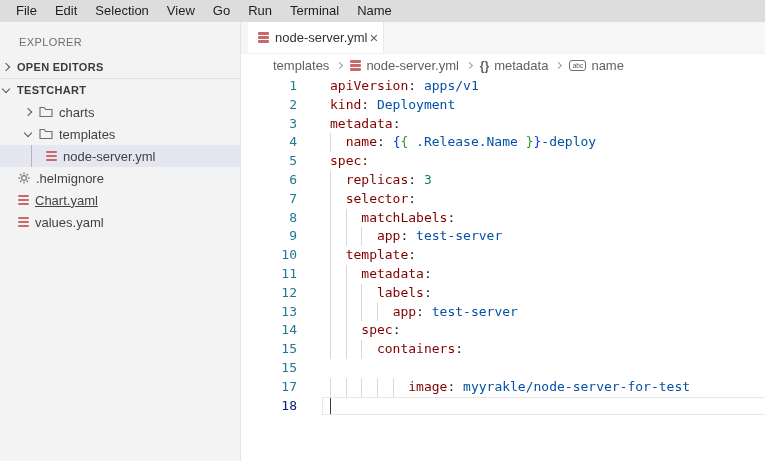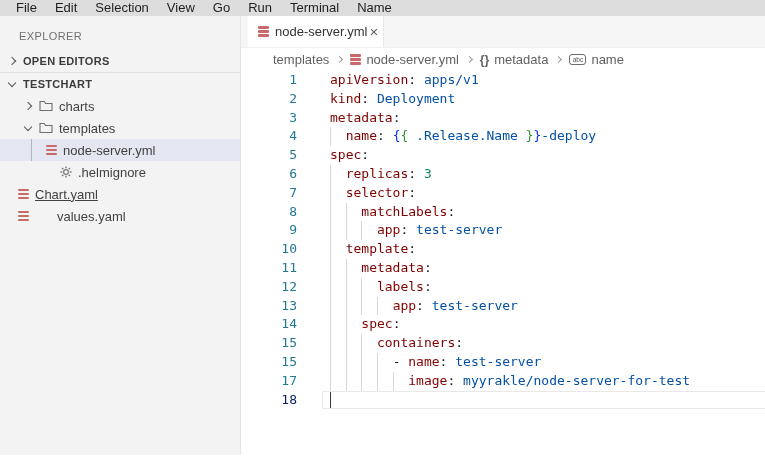--- a/index.html
+++ b/index.html
@@ -1,30 +1,30 @@
 <!DOCTYPE html>
 <html><head>
 <meta charset="utf-8">
 <style>
   * { box-sizing: border-box; margin: 0; padding: 0; }
   html,body { width:765px; height:473px; overflow:hidden; }
   body { font-family:"Liberation Sans", sans-serif; background:#ffffff; }
 
   
-  .menubar { height:16px; background:#dddddd; display:flex; align-items:center; padding-left:7px; }
+  .menubar { height:22px; background:#dddddd; display:flex; align-items:center; padding-left:7px; }
   .menu-item { font-size:13px; color:#1e1e1e; padding:0 9px; line-height:34px; cursor:default; }
 
   
   .main { display:flex; height:439px; }
   .sidebar { width:241px; background:#f3f3f3; border-right:1px solid #e5e5e5; flex:none; color:#3b3b3b; position:relative; }
   .editor-col { flex:1; display:flex; flex-direction:column; background:#ffffff; min-width:0; }
 
   
   .sb-title { padding:14px 0 8px 19px; font-size:11px; letter-spacing:.4px; color:#6f6f6f; }
-  .section-row { height:22px; display:flex; align-items:center; padding-left:9px; font-size:11px; font-weight:bold; letter-spacing:.3px; color:#3b3b3b; }
+  .section-row { height:22px; display:flex; align-items:center; padding-left:3px; font-size:11px; font-weight:bold; letter-spacing:.3px; color:#3b3b3b; }
   .section-sep { border-top:1px solid #e1e1e1; }
   .chev { width:6px; height:6px; border-right:1.4px solid #555; border-bottom:1.4px solid #555; display:inline-block; flex:none; }
   .chev.right { transform:rotate(-45deg); margin-right:8px; }
   .chev.down  { transform:rotate(45deg);  margin-right:8px; margin-top:-3px; }
   .tree-row { height:22px; display:flex; align-items:center; font-size:13px; color:#424242; position:relative; }
   .tree-row.selected { background:#e4e6f1; }
   .tree-row .label { margin-left:6px; white-space:nowrap; }
   .tree-guide { position:absolute; left:31px; top:0; bottom:0; border-left:1px solid #b5b5b5; }
   .yicon { width:11px; display:flex; flex-direction:column; gap:1.5px; flex:none; }
   .yicon i { display:block; height:2.6px; background:#c86a6a; border-radius:1px; }
@@ -104,21 +104,21 @@
         </div>
         <div class="tree-row selected" style="padding-left: 46px;">
           <span class="tree-guide"></span>
           <span class="yicon">
             <i></i>
             <i></i>
             <i></i>
           </span>
           <span class="label">node-server.yml</span>
         </div>
-        <div class="tree-row" style="padding-left: 18px; margin-left: 42px;">
+        <div class="tree-row" style="padding-left: 18px;">
           <svg class="gear-svg" width="12" height="12" viewBox="0 0 12 12">
             <circle cx="6" cy="6" r="2.4" fill="none" stroke="#7a7a7a" stroke-width="1.2"></circle>
             <g stroke="#7a7a7a" stroke-width="1.4">
               <line x1="6" y1="0.4" x2="6" y2="2.2"></line>
               <line x1="6" y1="9.8" x2="6" y2="11.6"></line>
               <line x1="0.4" y1="6" x2="2.2" y2="6"></line>
               <line x1="9.8" y1="6" x2="11.6" y2="6"></line>
               <line x1="2" y1="2" x2="3.3" y2="3.3"></line>
               <line x1="8.7" y1="8.7" x2="10" y2="10"></line>
               <line x1="10" y1="2" x2="8.7" y2="3.3"></line>
@@ -128,21 +128,21 @@
           <span class="label">.helmignore</span>
         </div>
         <div class="tree-row" style="padding-left: 18px; text-decoration: underline;">
           <span class="yicon">
             <i></i>
             <i></i>
             <i></i>
           </span>
           <span class="label">Chart.yaml</span>
         </div>
-        <div class="tree-row" style="padding-left: 18px; gap: 22px;">
+        <div class="tree-row" style="padding-left: 18px;">
           <span class="yicon">
             <i></i>
             <i></i>
             <i></i>
           </span>
           <span class="label">values.yaml</span>
         </div>
       </div>
   </div>
 
@@ -256,21 +256,20 @@
           <span class="content"><span class="guide" style="left:8px"></span><span class="guide" style="left:23.66px"></span><span>    </span><span class="tok-key">spec</span><span class="tok-pun">:</span></span>
         </div>
         <div class="line">
           <span class="num">15</span>
           <span class="gutter-pad"></span>
           <span class="content"><span class="guide" style="left:8px"></span><span class="guide" style="left:23.66px"></span><span class="guide" style="left:39.32px"></span><span>      </span><span class="tok-key">containers</span><span class="tok-pun">:</span></span>
         </div>
         <div class="line">
           <span class="num">15</span>
           <span class="gutter-pad"></span>
-          <span class="content"><span class="guide" style="left:8px"></span><span class="guide" style="left:23.66px"></span><span class="guide" style="left:39.32px"></span><span class="guide" style="left:54.980000000000004px"></span><span>        </span><span class="tok-pun">- </span><span class="tok-key">name</span><span class="tok-pun">: </span><span class="tok-val">test-server</span></span>
         </div>
         <div class="line">
           <span class="num">17</span>
           <span class="gutter-pad"></span>
           <span class="content"><span class="guide" style="left:8px"></span><span class="guide" style="left:23.66px"></span><span class="guide" style="left:39.32px"></span><span class="guide" style="left:54.980000000000004px"></span><span class="guide" style="left:70.64px"></span><span>          </span><span class="tok-key">image</span><span class="tok-pun">: </span><span class="tok-val">myyrakle/node-server-for-test</span></span>
         </div>
         <div class="line active">
           <span class="num">18</span>
           <span class="gutter-pad"></span>
           <span class="content"><span></span></span>

